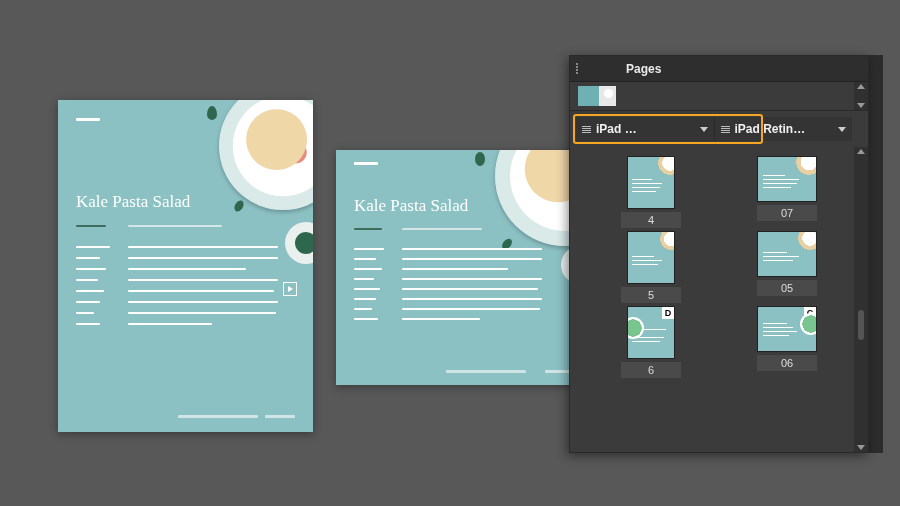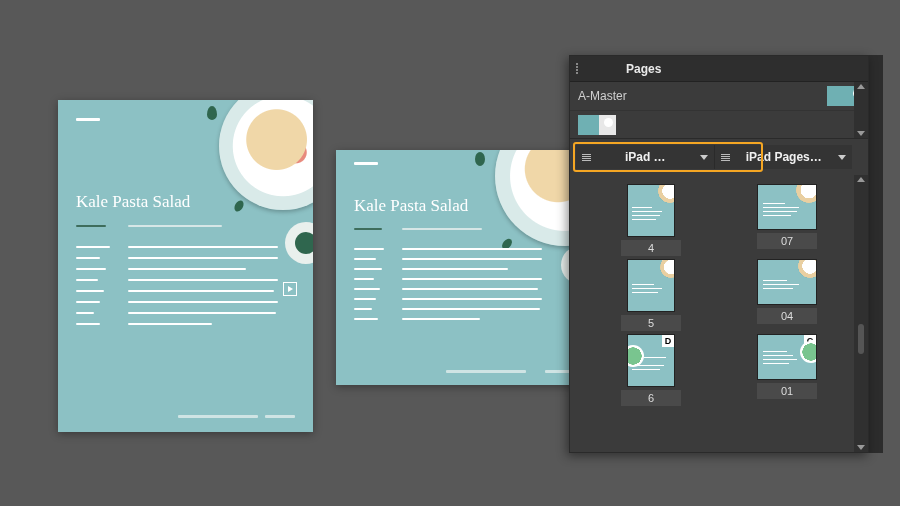--- a/index.html
+++ b/index.html
@@ -88,21 +88,20 @@
   .master-thumb::after{content:"";position:absolute;right:3px;top:3px;width:9px;height:9px;border-radius:50%;background:#fff;}
 
   .vscroll{position:absolute;right:0;top:0;bottom:0;width:14px;background:#303030;display:flex;flex-direction:column;align-items:center;justify-content:space-between;padding:2px 0;}
   .vscroll .arr{width:0;height:0;border-left:4px solid transparent;border-right:4px solid transparent;cursor:pointer;}
   .vscroll .arr.up{border-bottom:5px solid #999;}
   .vscroll .arr.dn{border-top:5px solid #999;}
 
   .layout-row{
     display:flex; gap:0; padding:6px 16px 6px 6px; background:#3b3b3b;
     position:relative;
-    text-align:center;
   }
   .layout-dd{
     flex:1; height:24px; background:#343434;
     display:flex; align-items:center; padding:0 6px; gap:5px; cursor:pointer;
     min-width:0;
   }
   .layout-dd + .layout-dd{border-left:1px solid #2a2a2a;}
   .layout-dd .ic{display:flex;flex-direction:column;gap:1px;}
   .layout-dd .ic i{display:block;width:9px;height:1px;background:#bbb;}
   .layout-dd .lbl{font-weight:600;color:#f0f0f0;white-space:nowrap;overflow:hidden;text-overflow:ellipsis;font-size:12px;flex:1;}
@@ -232,24 +231,20 @@
         <i></i>
         <i></i>
         <i></i>
         <i></i>
       </span>
     <span class="tab-label">Pages</span>
   </div>
 
   <div class="masters" style="position:relative;">
     <div class="master-row">
-      <span class="master-name">A-Master</span>
-      <div class="master-thumb"></div>
-    </div>
-    <div class="master-row">
       <div class="master-thumb b"></div>
     </div>
     <div class="vscroll">
       <span class="arr up"></span>
       <span class="arr dn"></span>
     </div>
   </div>
 
   <div class="layout-row">
     <div class="layout-dd">
@@ -262,21 +257,21 @@
       <span class="lbl">iPad …</span>
       <span class="caret"></span>
     </div>
     <div class="layout-dd">
       <span class="ic">
           <i></i>
           <i></i>
           <i></i>
           <i></i>
         </span>
-      <span class="lbl">iPad Pages…</span>
+      <span class="lbl">iPad Retin…</span>
       <span class="caret"></span>
     </div>
     <div class="layout-hi"></div>
   </div>
 
   <div class="thumbs">
 
     <div class="th-col">
       <div class="th narrow">
         <span class="badge">D</span>
@@ -312,21 +307,21 @@
       <div class="th-label">5</div>
     </div>
     <div class="th-col">
       <div class="th">
         <span class="badge">C</span>
         <span class="tb" style="right:-6px;top:-6px;width:24px;height:24px;"></span>
         <span class="tl" style="left:5px;top:20px;width:24px;"></span>
           <span class="tl" style="left:5px;top:24px;width:36px;"></span>
           <span class="tl" style="left:5px;top:28px;width:30px;"></span>
       </div>
-      <div class="th-label">04</div>
+      <div class="th-label">05</div>
     </div>
 
     <div class="th-col">
       <div class="th narrow">
         <span class="badge">D</span>
         <span class="tb" style="left:-6px;top:10px;width:22px;height:22px;background:radial-gradient(circle,#79c58f 0 55%,#fff 56% 100%);"></span>
         <span class="tl" style="left:16px;top:22px;width:22px;"></span>
           <span class="tl" style="left:4px;top:30px;width:32px;"></span>
           <span class="tl" style="left:4px;top:34px;width:28px;"></span>
       </div>
@@ -334,21 +329,21 @@
     </div>
     <div class="th-col">
       <div class="th">
         <span class="badge">C</span>
         <span class="tb" style="right:-6px;top:6px;width:22px;height:22px;background:radial-gradient(circle,#79c58f 0 55%,#fff 56% 100%);"></span>
         <span class="tl" style="left:5px;top:16px;width:24px;"></span>
           <span class="tl" style="left:5px;top:20px;width:30px;"></span>
           <span class="tl" style="left:5px;top:24px;width:34px;"></span>
           <span class="tl" style="left:5px;top:28px;width:26px;"></span>
       </div>
-      <div class="th-label">01</div>
+      <div class="th-label">06</div>
     </div>
 
     <div class="vscroll" style="top:0;">
       <span class="arr up"></span>
       <span style="width:6px;height:30px;background:#555;border-radius:3px;margin-top:50px;"></span>
       <span class="arr dn"></span>
     </div>
   </div>
 
 </div>

